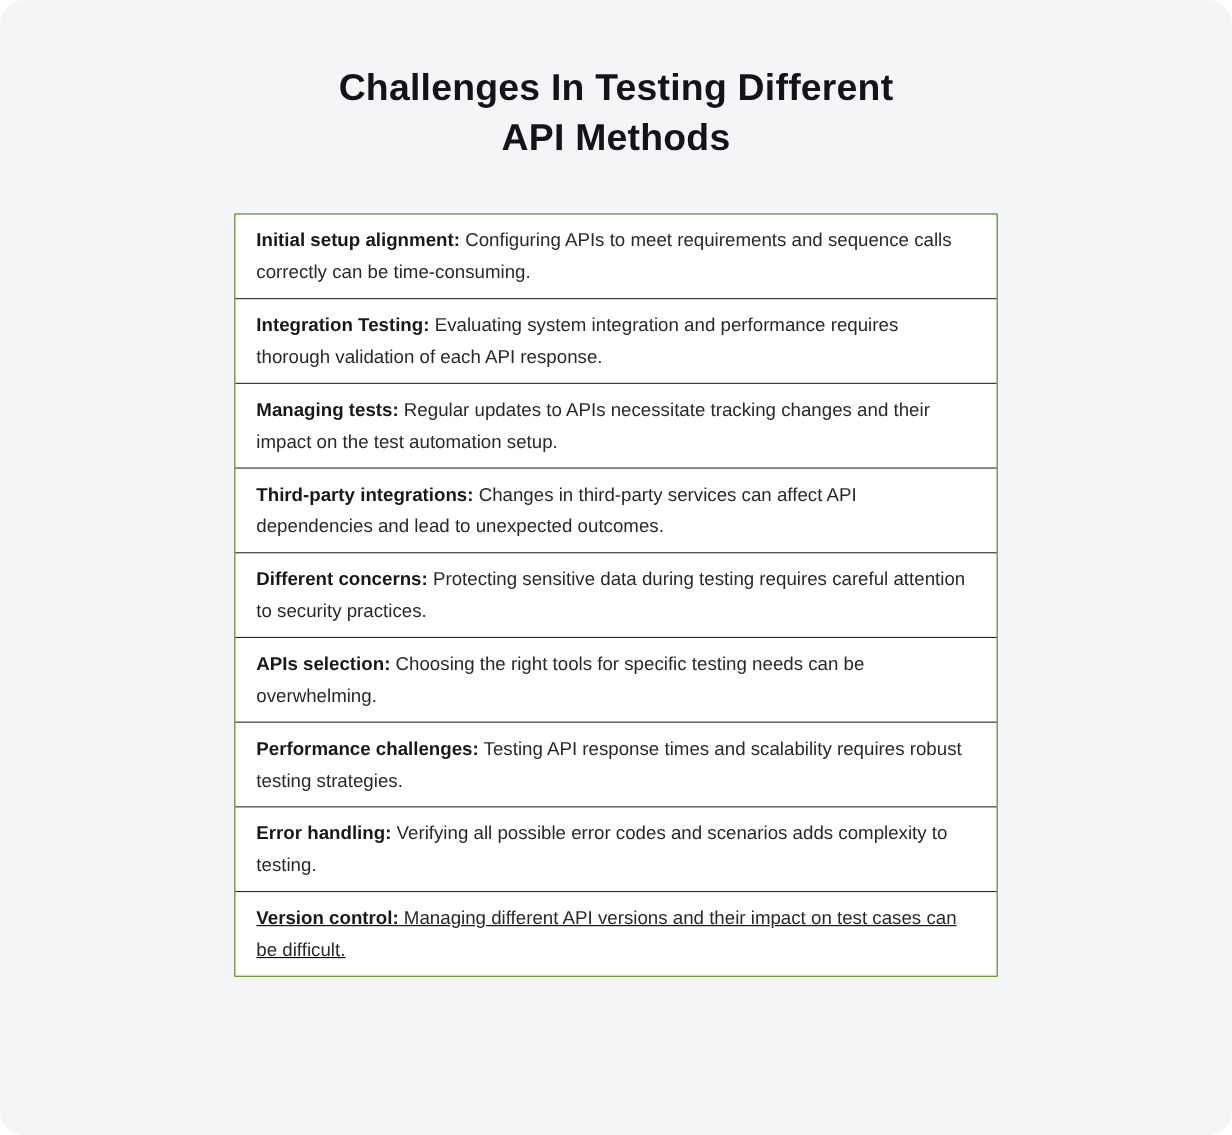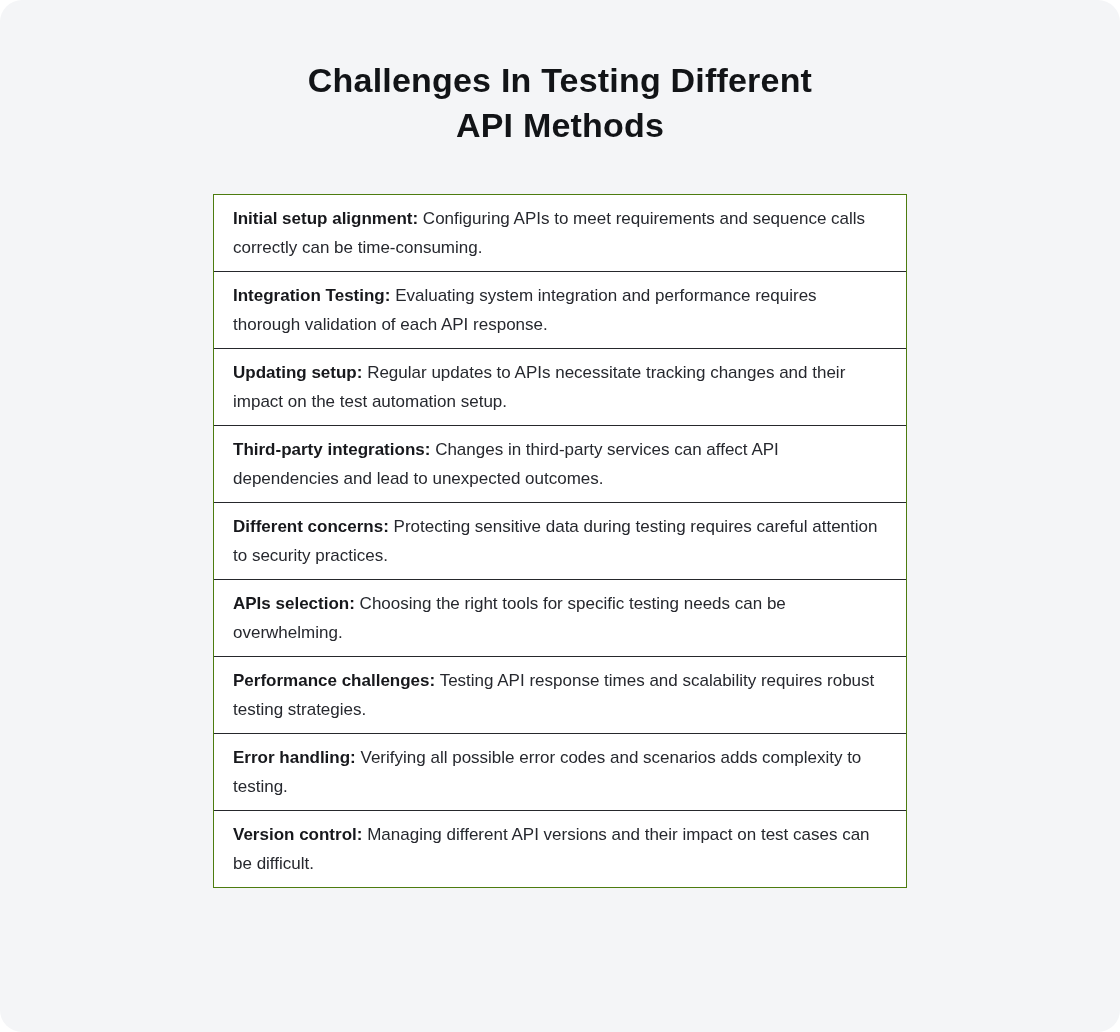--- a/index.html
+++ b/index.html
@@ -31,21 +31,21 @@
     background: #ffffff;
     border: 1px solid #4d7c0f;
   }
   .row {
     border-bottom: 1px solid #26282c;
     padding: 9px 19px 9px 19px;
     min-height: 76px;
     display: flex;
     align-items: center;
   }
-  .row:last-child { border-bottom: none; }
+  .row:last-child { border-bottom: none; text-decoration: underline; }
   .row p {
     font-size: 17px;
     line-height: 29px;
     color: #26282e;
   }
   .row .label {
     font-weight: 700;
     color: #17181c;
   }
 </style>
@@ -61,21 +61,21 @@
   <div class="challenges-table">
   <div class="row">
     <p><span class="label">Initial setup alignment:</span> <span class="text">Configuring APIs to meet requirements and sequence calls correctly can be time-consuming.</span></p>
   </div>
 
   <div class="row">
     <p><span class="label">Integration Testing:</span> <span class="text">Evaluating system integration and performance requires thorough validation of each API response.</span></p>
   </div>
 
   <div class="row">
-    <p><span class="label">Updating setup:</span> <span class="text">Regular updates to APIs necessitate tracking changes and their impact on the test automation setup.</span></p>
+    <p><span class="label">Managing tests:</span> <span class="text">Regular updates to APIs necessitate tracking changes and their impact on the test automation setup.</span></p>
   </div>
 
   <div class="row">
     <p><span class="label">Third-party integrations:</span> <span class="text">Changes in third-party services can affect API dependencies and lead to unexpected outcomes.</span></p>
   </div>
 
 
   <div class="row">
     <p><span class="label">Different concerns:</span> <span class="text">Protecting sensitive data during testing requires careful attention to security practices.</span></p>
   </div>

